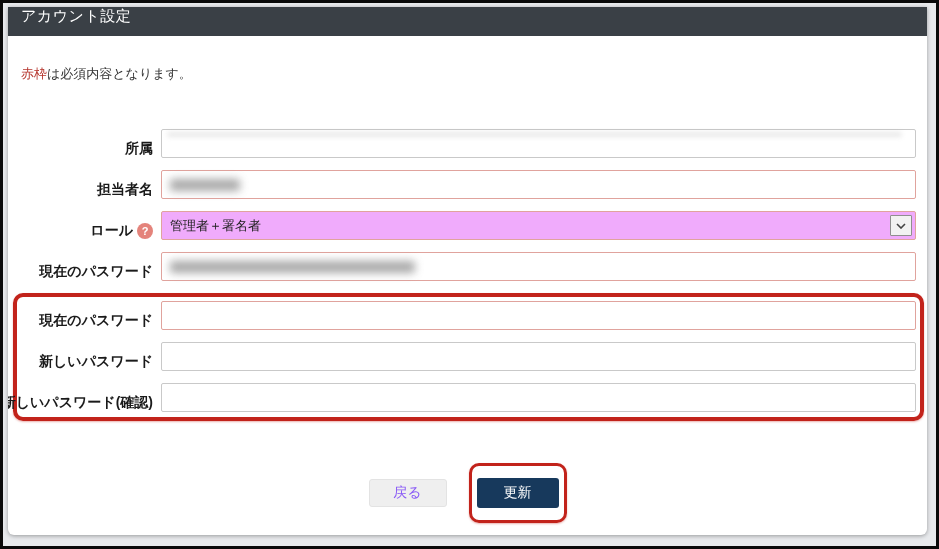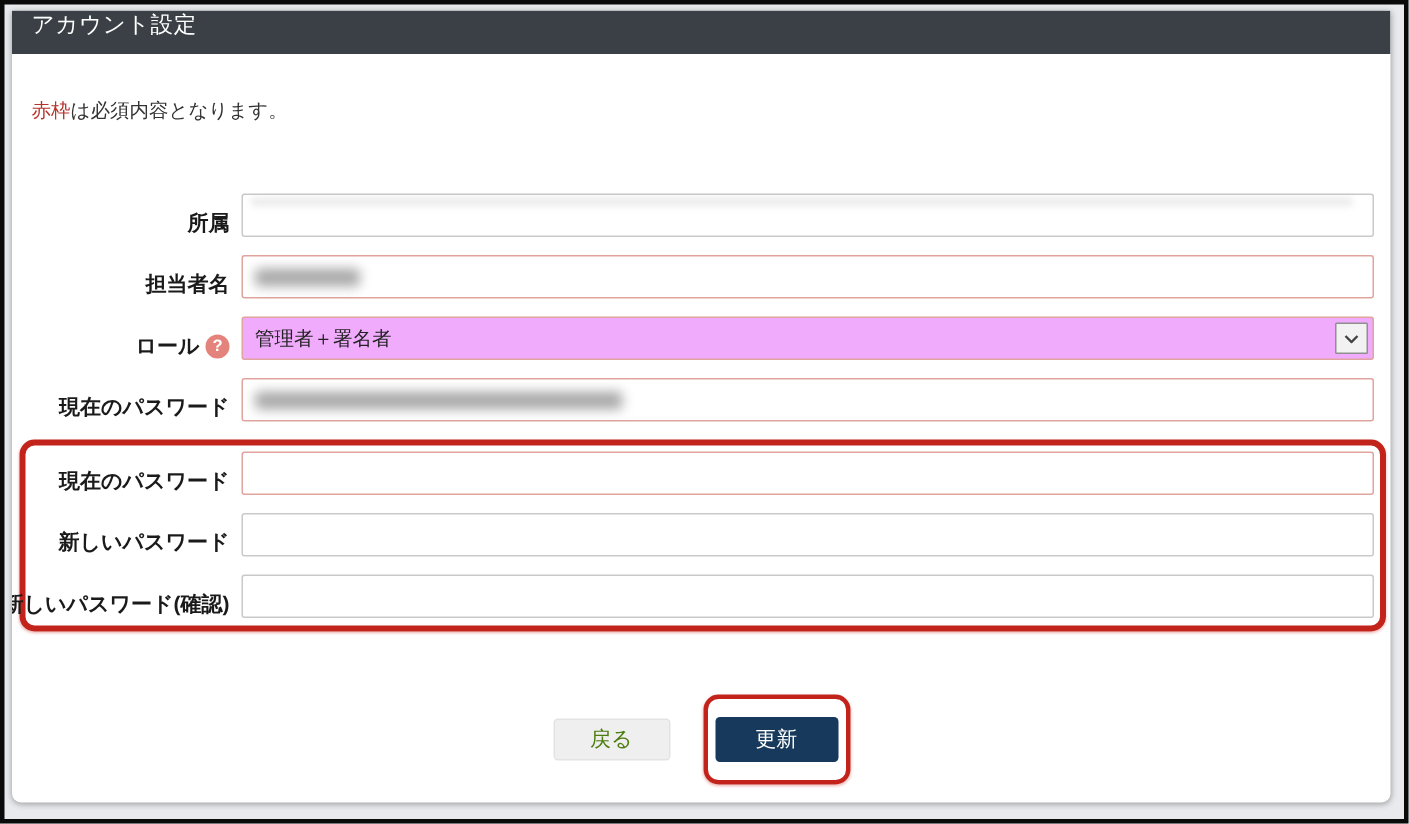--- a/index.html
+++ b/index.html
@@ -147,21 +147,21 @@
   .btn {
     font-family: inherit;
     font-size: 14px;
     border: none;
     border-radius: 3px;
     cursor: pointer;
   }
   .btn.back {
     width: 78px; height: 28px;
     background: #efefef;
-    color: #4d7c0f;
+    color: #8b5cf6;
     border: 1px solid #e3e3e3;
   }
   .btn.update {
     width: 82px; height: 30px;
     background: #17395c;
     color: #ffffff;
   }
   .annot-ring {
     border: 3px solid #c2231b;
     border-radius: 10px;

